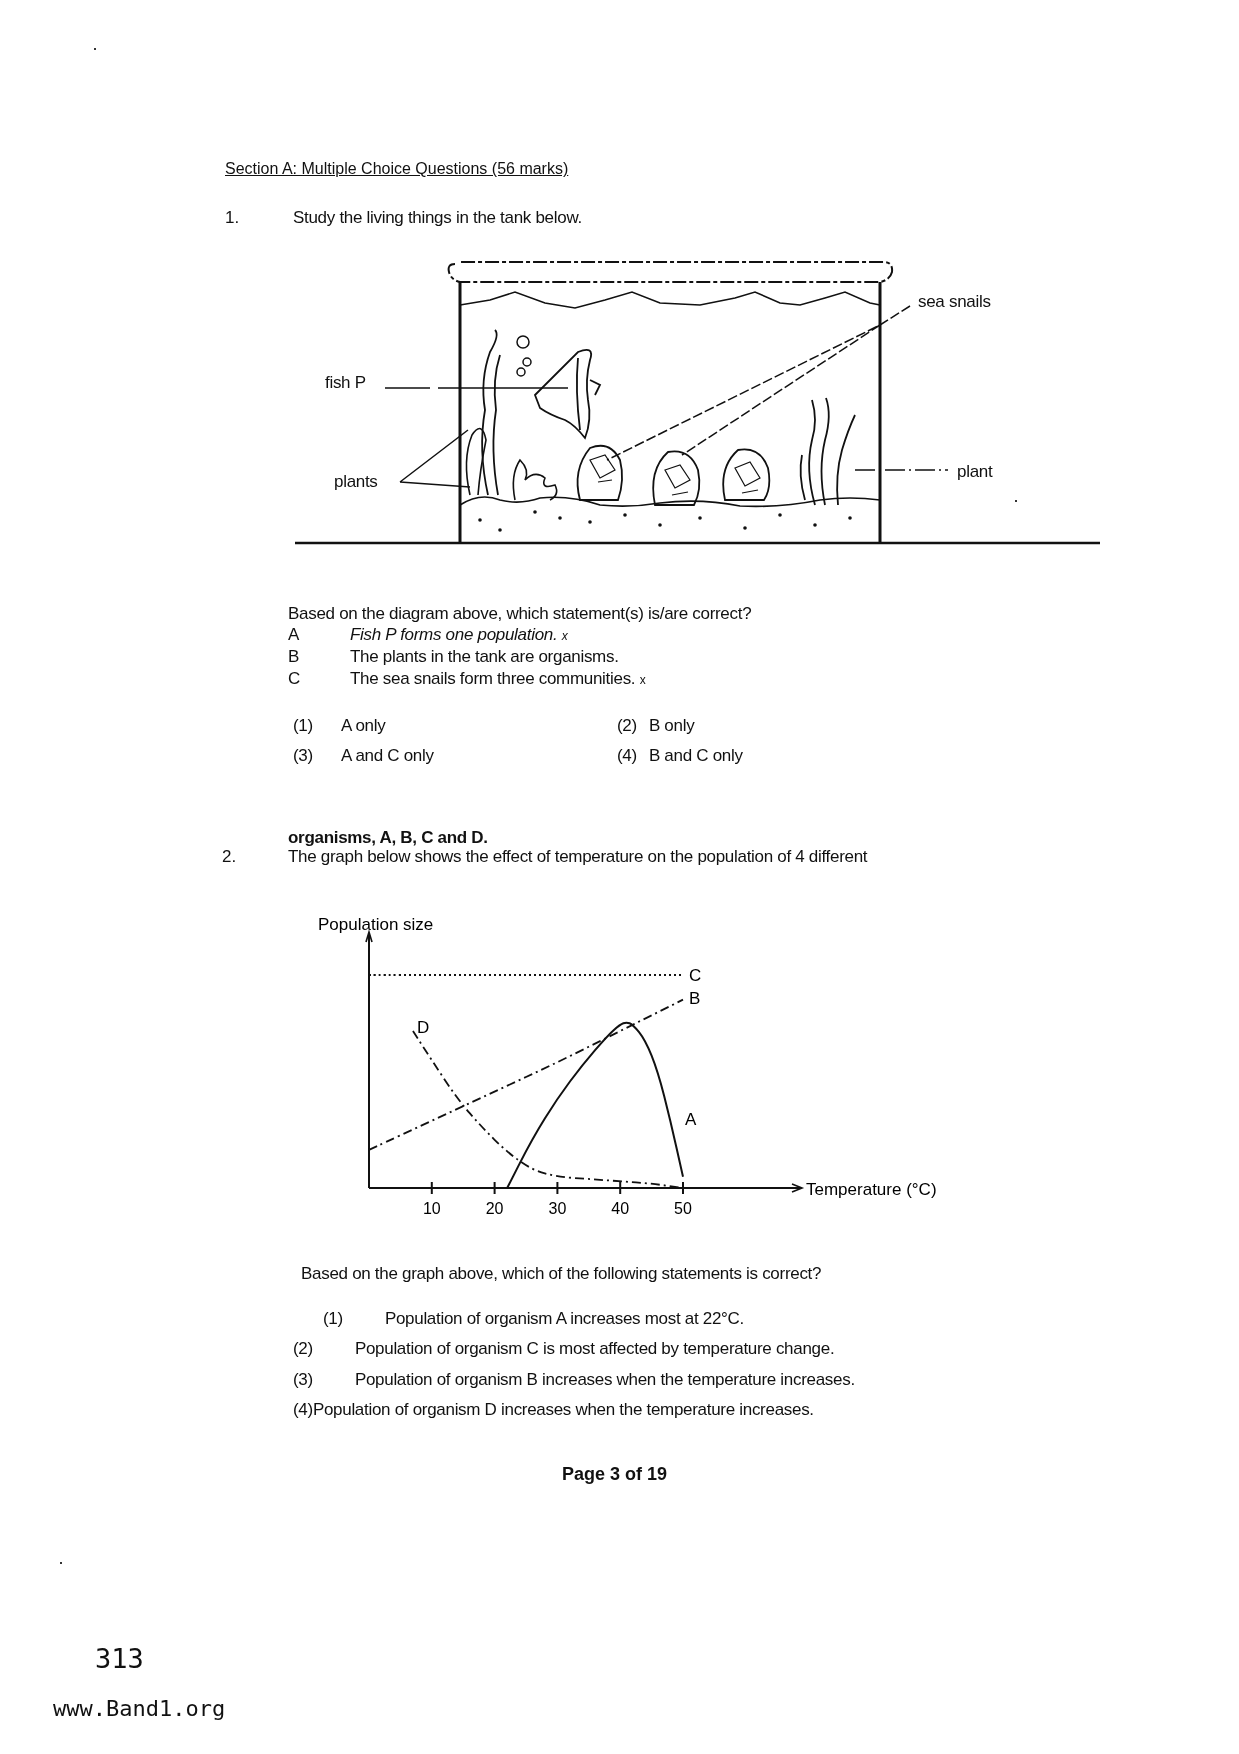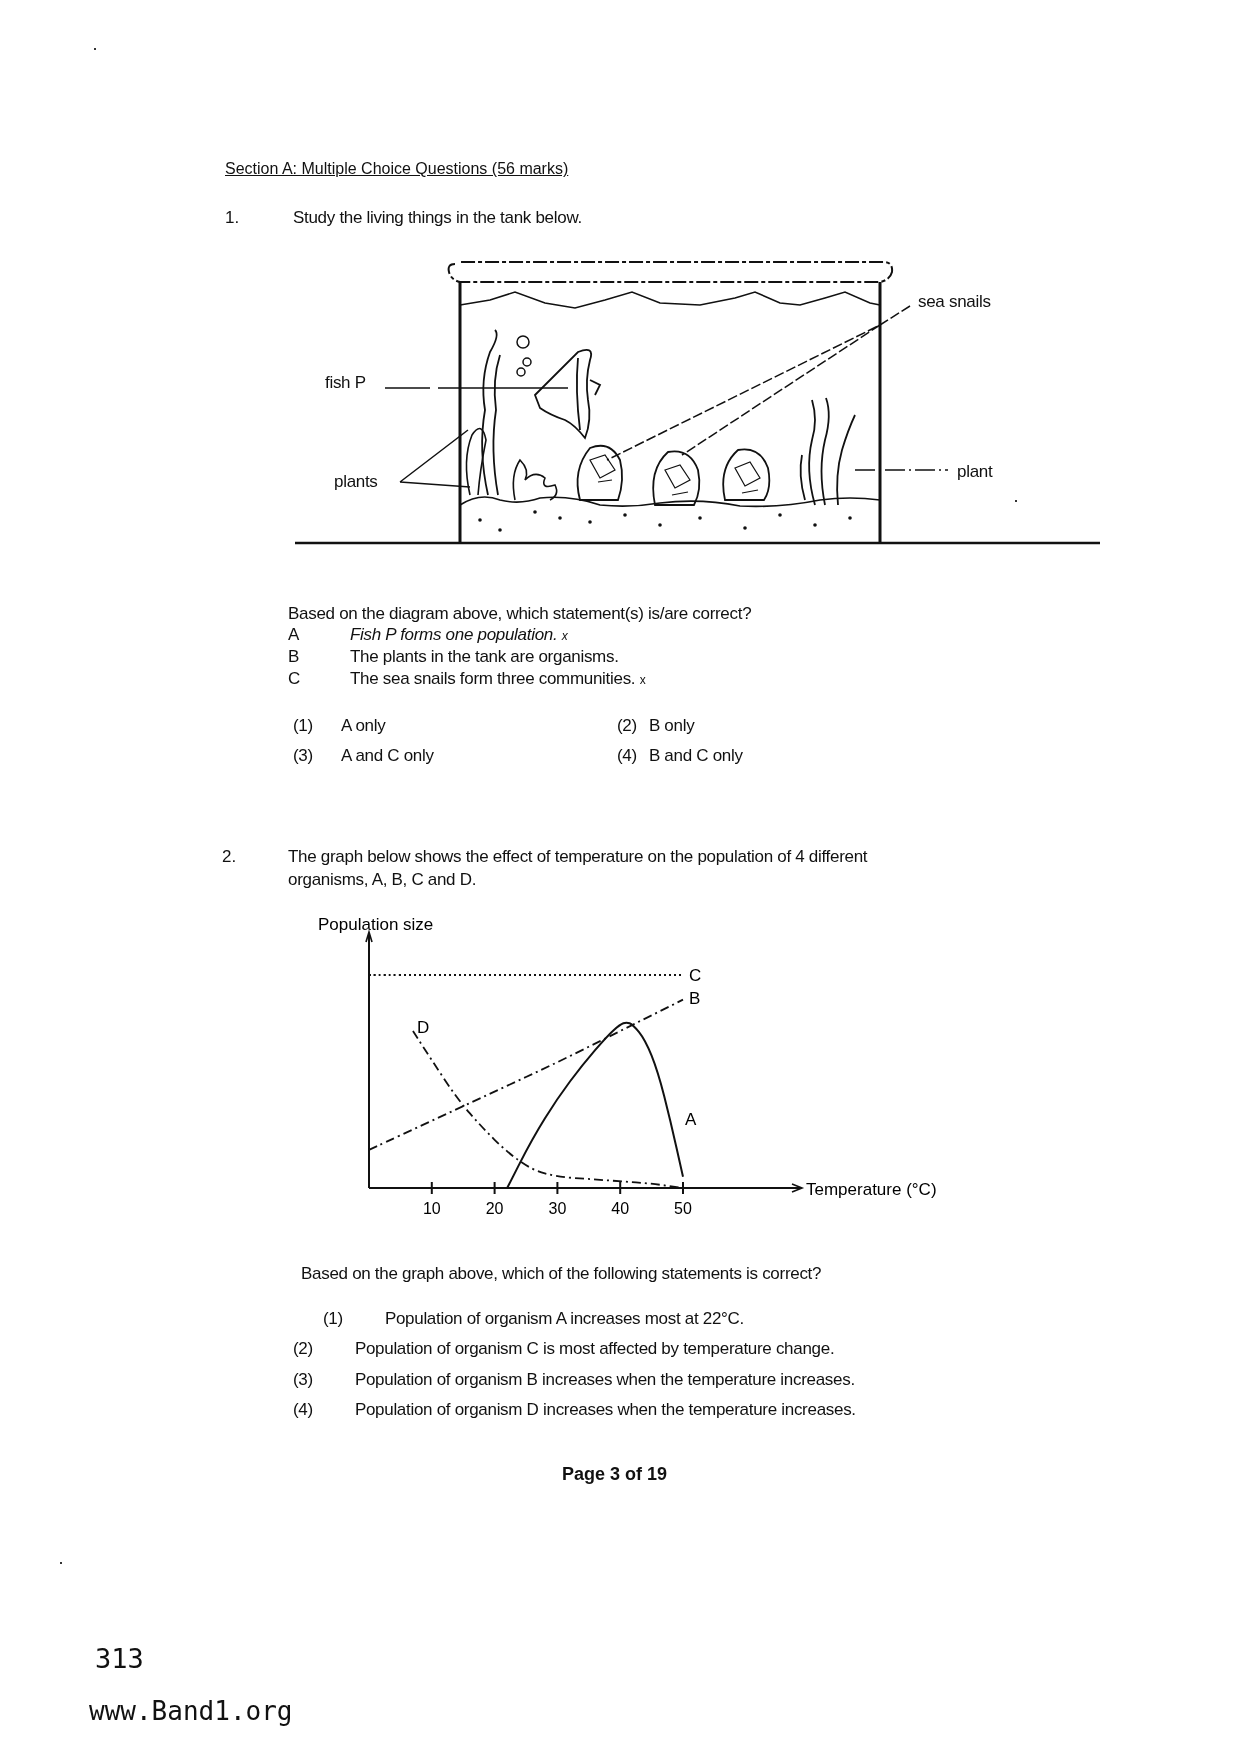--- a/index.html
+++ b/index.html
@@ -110,21 +110,21 @@
     <div class="abs txt" style="left:293px;top:716px;"><span>(1)</span><span style="margin-left:28px;">A only</span></div>
     <div class="abs txt" style="left:617px;top:716px;"><span>(2)</span><span style="margin-left:12px;margin-top:36px;">B only</span></div>
     <div class="abs txt" style="left:293px;top:746px;"><span>(3)</span><span style="margin-left:28px;">A and C only</span></div>
     <div class="abs txt" style="left:617px;top:746px;"><span>(4)</span><span style="margin-left:12px;">B and C only</span></div>
   </div>
 </div>
 
 <div>
   <div class="abs qnum" style="left:222px;top:847px;">2.</div>
   <div class="abs txt" style="left:288px;top:847px;">The graph below shows the effect of temperature on the population of 4 different</div>
-  <div class="abs txt" style="left:288px;top:870px;">organisms, A, B, C and D.</div>
+  <div class="abs txt" style="left:288px;top:828px;font-weight:bold;">organisms, A, B, C and D.</div>
 
   <svg id="graph" class="abs" style="left:0;top:0;" width="1239" height="1260" viewBox="0 0 1239 1260">
     <g id="graph-axes" fill="none" stroke="#111" stroke-width="2">
       <line x1="369" y1="935" x2="369" y2="1188"></line>
       <line x1="369" y1="1188" x2="800" y2="1188"></line>
       <path d="M792 1184 L802 1188 L792 1192" stroke-width="1.6"></path>
       <path d="M366 942 L369 932 L372 942" stroke-width="1.6"></path>
     </g>
     <g id="graph-ticks">
         <line x1="431.8" x2="431.8" y1="1182" y2="1194" stroke="#111" stroke-width="2"></line>
@@ -153,19 +153,19 @@
     <text x="318" y="930" font-size="17">Population size</text>
     <text x="806" y="1195" font-size="17">Temperature (°C)</text>
   </svg>
 
   <div class="abs txt" style="left:301px;top:1264px;">Based on the graph above, which of the following statements is correct?</div>
 
   <div>
     <div class="abs txt" style="left:283px;top:1309px;margin-left:40px;"><span>(1)</span><span style="margin-left:42px;">Population of organism A increases most at 22°C.</span></div>
     <div class="abs txt" style="left:293px;top:1339px;"><span>(2)</span><span style="margin-left:42px;">Population of organism C is most affected by temperature change.</span></div>
     <div class="abs txt" style="left:293px;top:1370px;"><span>(3)</span><span style="margin-left:42px;">Population of organism B increases when the temperature increases.</span></div>
-    <div class="abs txt" style="left:293px;top:1400px;"><span>(4)</span><span style="margin-left:42px;">Population of organism D increases when the temperature increases.</span></div>
+    <div class="abs txt" style="left:293px;top:1400px;"><span>(4)</span><span style="">Population of organism D increases when the temperature increases.</span></div>
   </div>
 </div>
 
 <div class="abs footer-page" style="left:562px;top:1464px;">Page 3 of 19</div>
 <div class="abs mono" style="left:95px;top:1643px;font-size:27px;">313</div>
-<div class="abs mono" style="left:53px;top:1696px;font-size:26px;margin-left:36px;">www.Band1.org</div>
+<div class="abs mono" style="left:53px;top:1696px;font-size:22px;">www.Band1.org</div>
 
 </body></html>

